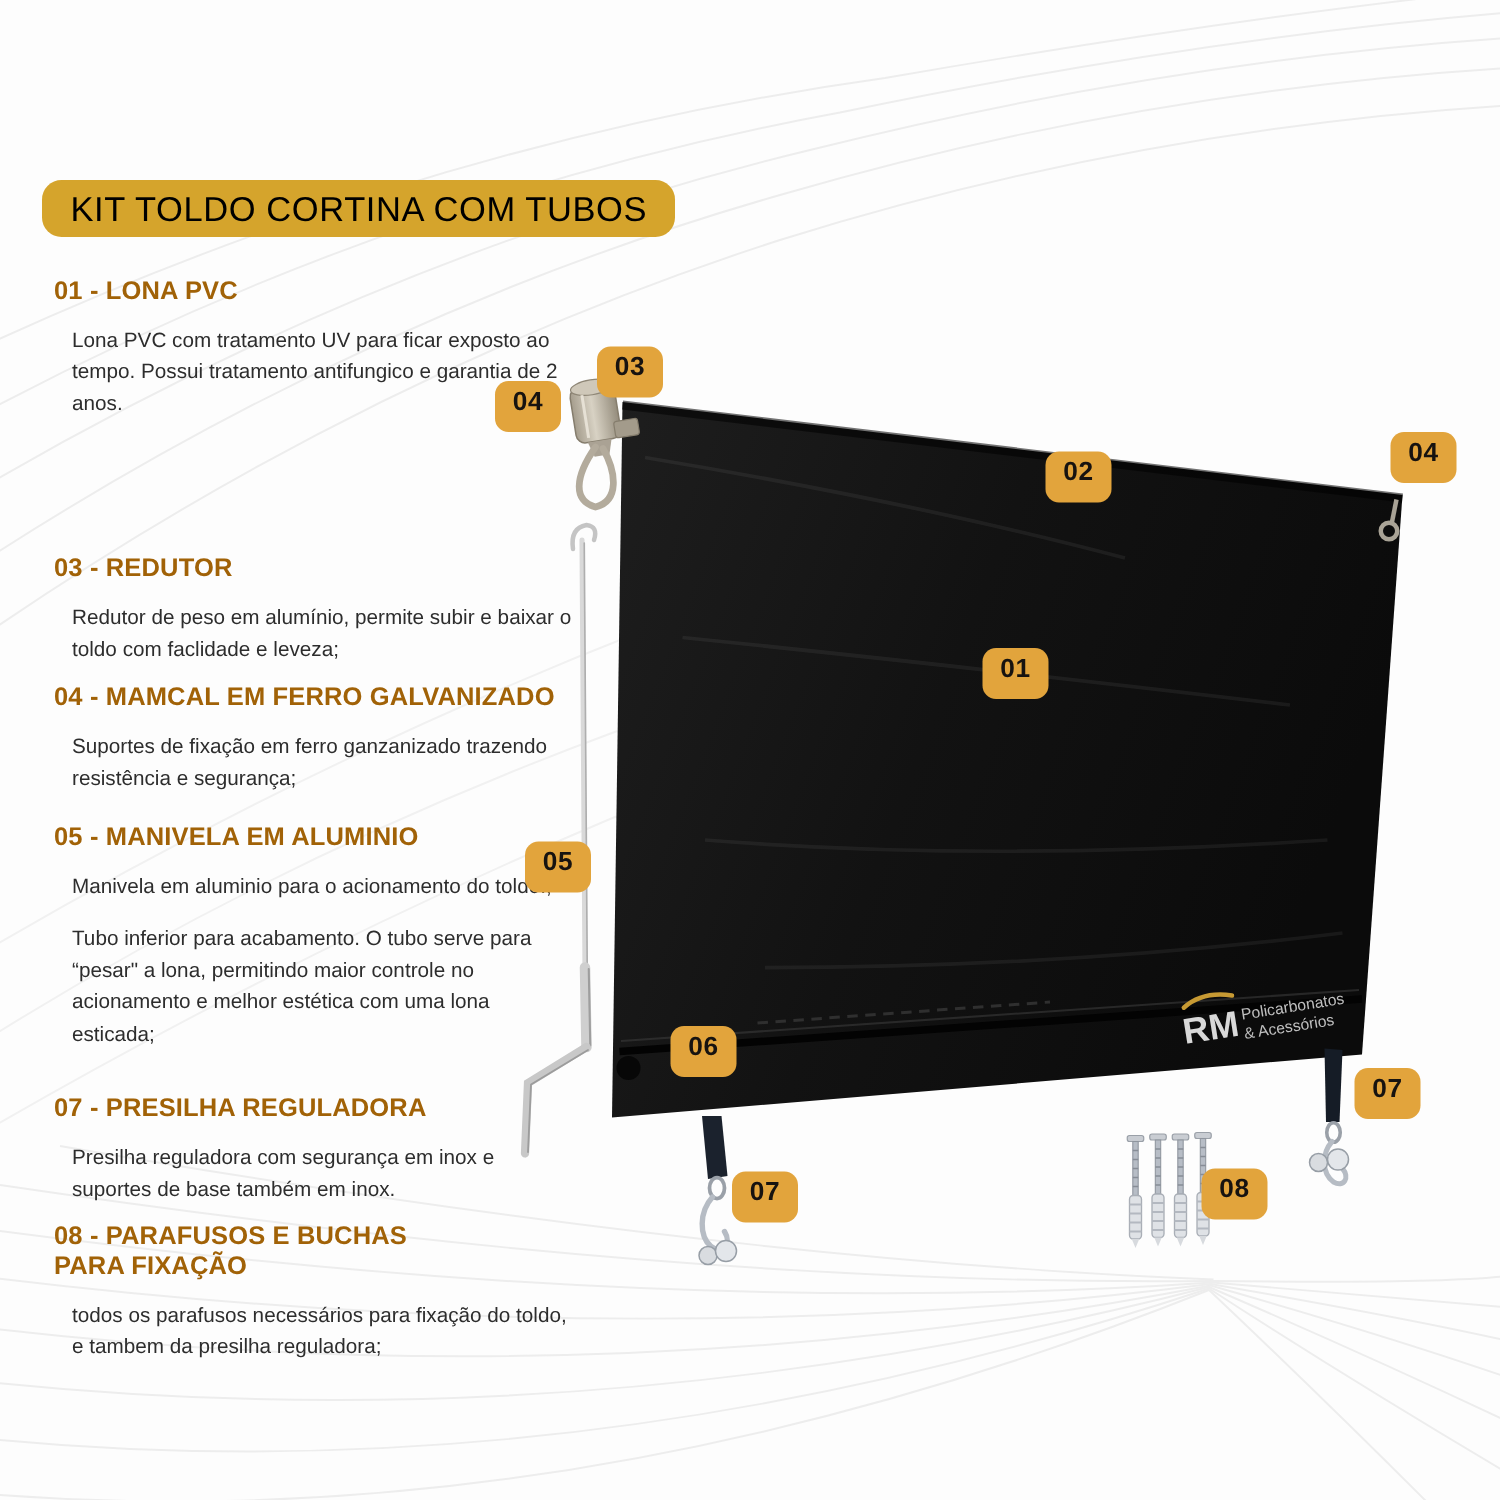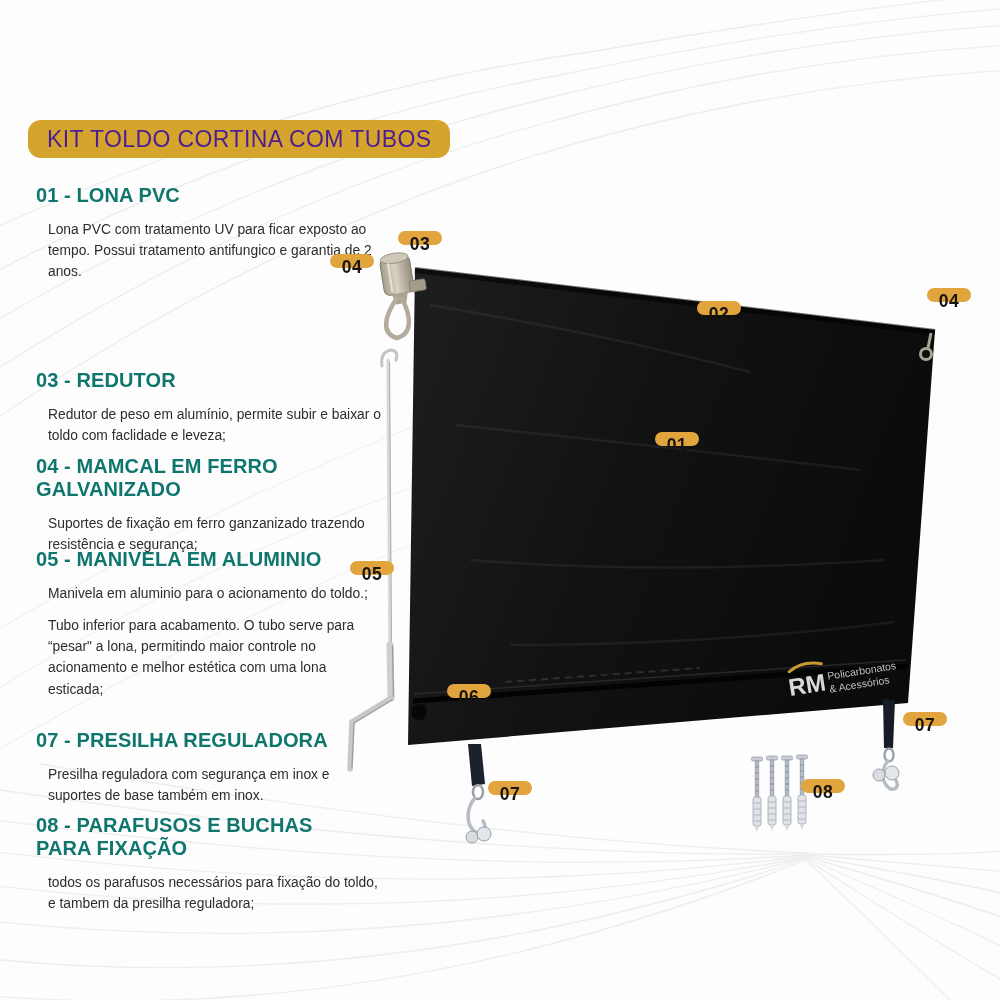--- a/index.html
+++ b/index.html
@@ -8,35 +8,35 @@
     background:#fdfdfd;
     font-family:"Liberation Sans","DejaVu Sans",sans-serif;
   }
   .canvas{position:absolute;inset:0;}
   svg.scene{position:absolute;left:0;top:0;width:1000px;height:1000px;}
 
   .title-banner{
     position:absolute;left:28px;top:120px;height:38px;
     background:#d5a42c;border-radius:13px;
     padding:0 19px;line-height:39px;
-    font-size:23px;letter-spacing:.4px;color:#4c1d95;font-weight:500;
+    font-size:23px;letter-spacing:.4px;color:#000000;font-weight:500;
     white-space:nowrap;
   }
 
   .section{position:absolute;left:36px;width:360px;}
   .sec-h{
-    font-size:20px;font-weight:bold;color:#0f766e;
+    font-size:17px;font-weight:bold;color:#a16207;
     margin:0 0 8px 0;white-space:pre-line;letter-spacing:.1px;
   }
   .sec-b{
     font-size:13.8px;line-height:1.54;color:#2d2d2d;margin:12px;
   }
 
   .badge{
-    position:absolute;width:44px;height:14px;
+    position:absolute;width:44px;height:34px;
     background:#e2a43c;border-radius:9px;
     color:#171310;font-weight:bold;font-size:17.5px;
     text-align:center;line-height:27px;letter-spacing:.5px;
   }
 </style>
 </head>
 <body>
 
 <div class="canvas">
 

